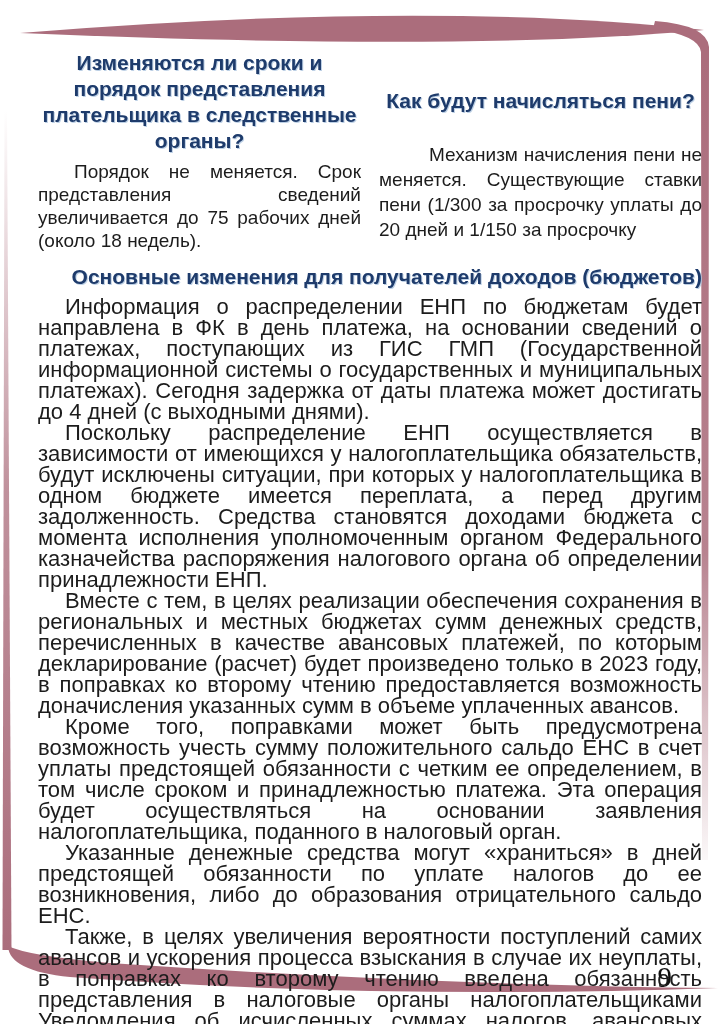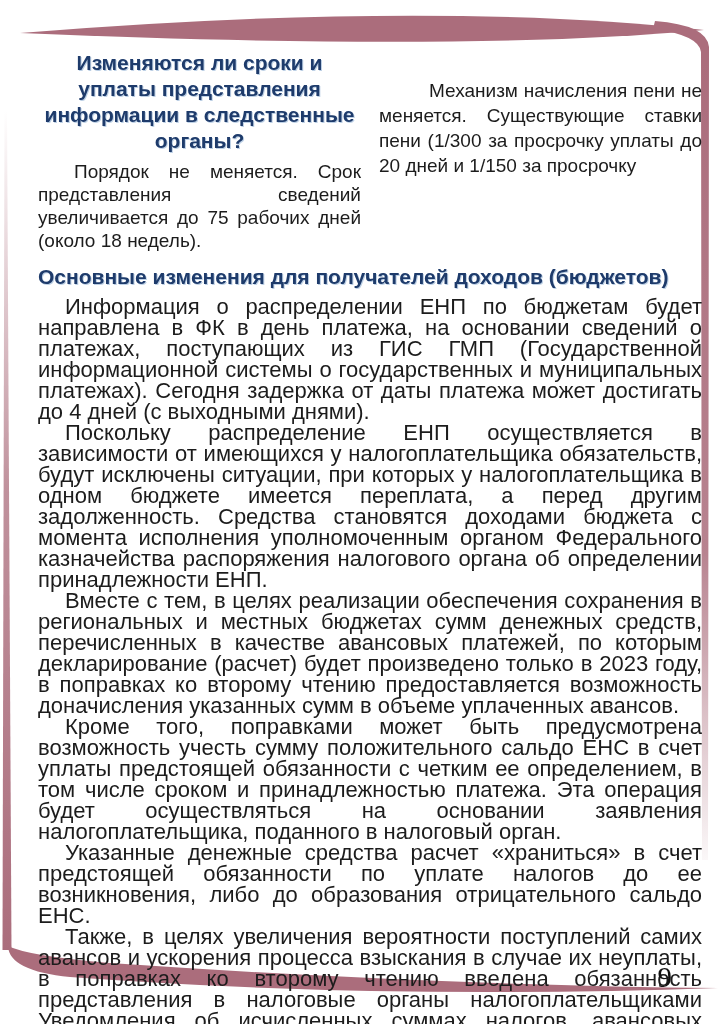--- a/index.html
+++ b/index.html
@@ -42,21 +42,21 @@
   .qa-right p {
     margin: 28px 0 0 0;
     font-size: 19px; line-height: 25px;
     text-align: justify;
     text-indent: 50px;
   }
   .section-heading {
     margin: 12px 0 0 0;
     font-size: 21px; line-height: 26px;
     font-weight: 700;
-    text-align: left;
+    text-align: right;
     color: #1e3b6b;
     text-shadow: 1px 1px 0 rgba(173,196,223,0.8);
   }
   .article { margin-top: 6px; }
   .article p {
     margin: 0;
     font-size: 22px; line-height: 21px;
     text-align: justify;
     text-indent: 27px;
   }
@@ -86,33 +86,34 @@
   </defs>
   <path d="M 20 33 Q 430 0 704 30 Q 470 52 20 33 Z" fill="#ab6d7c"></path>
   <path d="M 655 21 Q 707 25 709 47 L 708 860 L 702 860 L 701 52 Q 699 35 653 29 Z" fill="url(#fadeRightBar)"></path>
   <path d="M 4.5 110 L 7 110 L 11.5 950 L 2.5 950 Z" fill="url(#fadeLeftBar)"></path>
   <path d="M 8 946 Q 9 971 70 977 Q 380 1000 718 988 Q 430 985 110 963 Q 28 956 8 946 Z" fill="#ab6d7c"></path>
 </svg>
 
 <div class="content">
   <div class="qa-row">
     <div class="qa-col qa-left">
-      <h2>Изменяются ли сроки и уплаты представления информации в следственные органы?</h2>
+      <h2>Изменяются ли сроки и порядок представления плательщика в следственные органы?</h2>
       <p>Порядок не меняется. Срок представления сведений увеличивается до 75 рабочих дней (около 18 недель).</p>
     </div>
     <div class="qa-col qa-right">
+      <h2>Как будут начисляться пени?</h2>
       <p>Механизм начисления пени не меняется. Существующие ставки пени (1/300 за просрочку уплаты до 20 дней и 1/150 за просрочку</p>
     </div>
   </div>
 
   <h1 class="section-heading">Основные изменения для получателей доходов (бюджетов)</h1>
 
   <div class="article">
     <p>Информация о распределении ЕНП по бюджетам будет направлена в ФК в день платежа, на основании сведений о платежах, поступающих из ГИС ГМП (Государственной информационной системы о государственных и муниципальных платежах). Сегодня задержка от даты платежа может достигать до 4 дней (с выходными днями).</p>
     <p>Поскольку распределение ЕНП осуществляется в зависимости от имеющихся у налогоплательщика обязательств, будут исключены ситуации, при которых у налогоплательщика в одном бюджете имеется переплата, а перед другим задолженность. Средства становятся доходами бюджета с момента исполнения уполномоченным органом Федерального казначейства распоряжения налогового органа об определении принадлежности ЕНП.</p>
     <p>Вместе с тем, в целях реализации обеспечения сохранения в региональных и местных бюджетах сумм денежных средств, перечисленных в качестве авансовых платежей, по которым декларирование (расчет) будет произведено только в 2023 году, в поправках ко второму чтению предоставляется возможность доначисления указанных сумм в объеме уплаченных авансов.</p>
     <p>Кроме того, поправками может быть предусмотрена возможность учесть сумму положительного сальдо ЕНС в счет уплаты предстоящей обязанности с четким ее определением, в том числе сроком и принадлежностью платежа. Эта операция будет осуществляться на основании заявления налогоплательщика, поданного в налоговый орган.</p>
-    <p>Указанные денежные средства расчет «храниться» в счет предстоящей обязанности по уплате налогов до ее возникновения, либо до образования отрицательного сальдо ЕНС.</p>
+    <p>Указанные денежные средства могут «храниться» в дней предстоящей обязанности по уплате налогов до ее возникновения, либо до образования отрицательного сальдо ЕНС.</p>
     <p>Также, в целях увеличения вероятности поступлений самих авансов и ускорения процесса взыскания в случае их неуплаты, в поправках ко второму чтению введена обязанность представления в налоговые органы налогоплательщиками Уведомления об исчисленных суммах налогов, авансовых платежей по налогам, страховых взносов.</p>
   </div>
 </div>
 
 <div class="page-number">9</div>
 
 </body></html>

